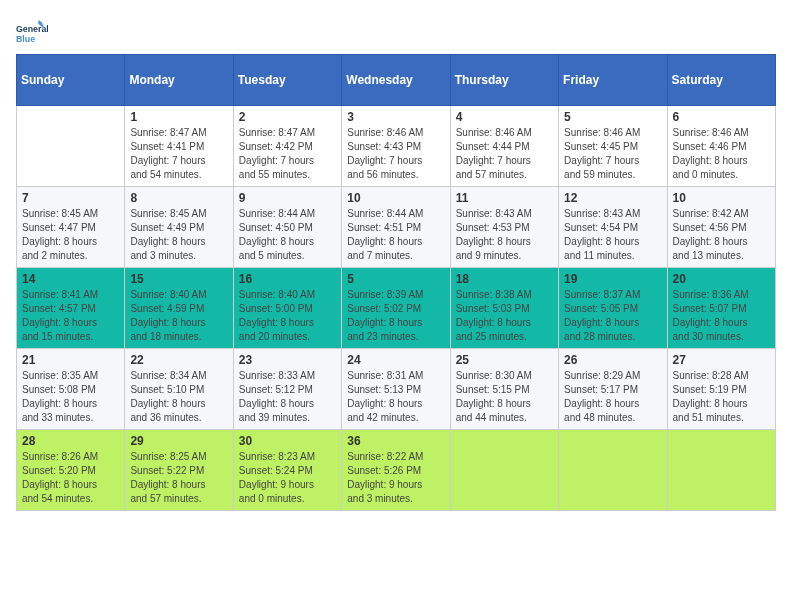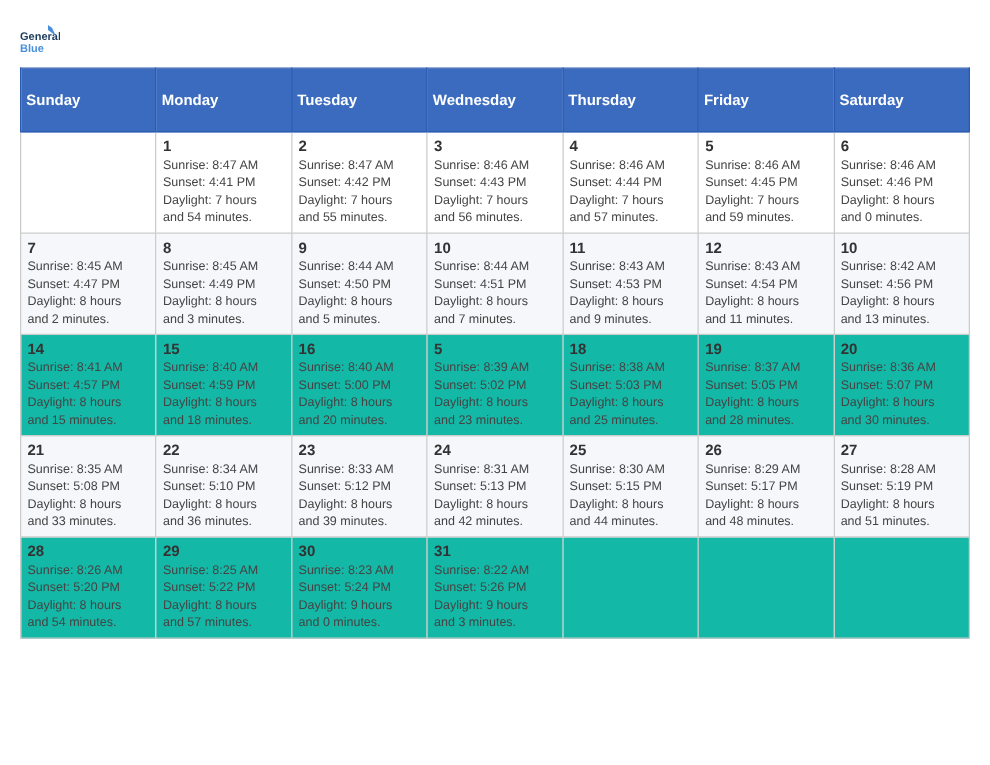--- a/index.html
+++ b/index.html
@@ -75,21 +75,21 @@
       line-height: 1.4;
     }
     .empty-cell {
       background: #f9f9f9;
     }
     
     .week-row-1 td { background: #fff; }
     .week-row-2 td { background: #f5f7fa; }
     .week-row-3 td { background: #14b8a6; }
     .week-row-4 td { background: #f5f7fa; }
-    .week-row-5 td { background: #14b8a6; }
+    .week-row-5 td { background: #bef264; }
   </style>
 </head>
 <body>
 
 <div class="header-area">
   <div class="logo">
     <svg class="logo-bird" viewBox="0 0 40 40" xmlns="http://www.w3.org/2000/svg">
       <text y="20" font-size="11" font-weight="bold" fill="#1a3a5c" font-family="Arial">General</text>
       <text y="32" font-size="11" font-weight="bold" fill="#4a90d9" font-family="Arial">Blue</text>
       <polygon points="28,5 38,12 32,8 36,16 28,10" fill="#4a90d9"></polygon>
@@ -324,21 +324,21 @@
 and 57 minutes.</div>
         </td>
         <td>
           <div class="day-number">30</div>
           <div class="day-info" style="white-space: pre-line;">Sunrise: 8:23 AM
 Sunset: 5:24 PM
 Daylight: 9 hours
 and 0 minutes.</div>
         </td>
         <td>
-          <div class="day-number">31</div>
+          <div class="day-number">36</div>
           <div class="day-info" style="white-space: pre-line;">Sunrise: 8:22 AM
 Sunset: 5:26 PM
 Daylight: 9 hours
 and 3 minutes.</div>
         </td>
         <td class="empty-cell"></td>
         <td class="empty-cell"></td>
         <td class="empty-cell"></td>
       </tr>
     </tbody>

